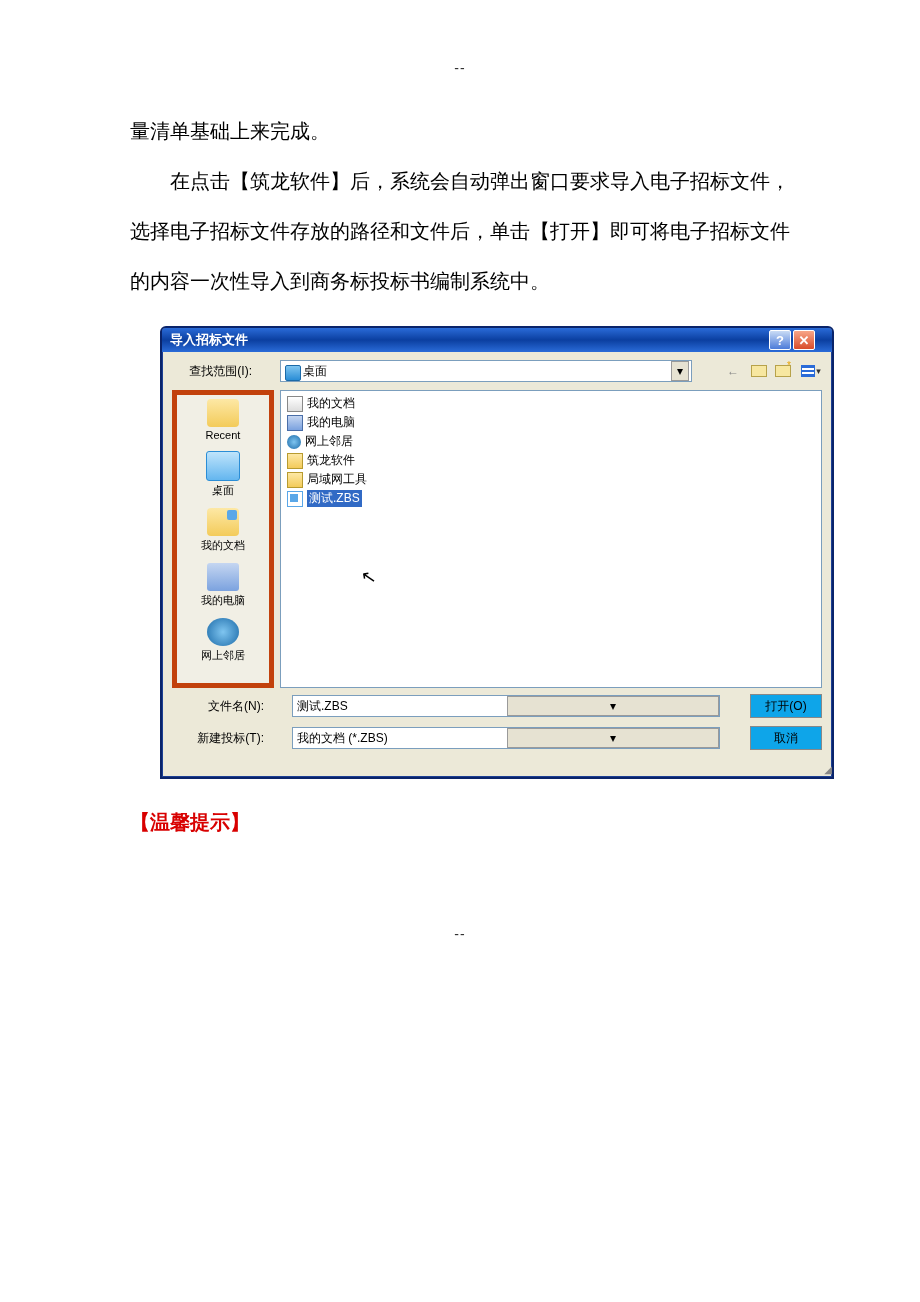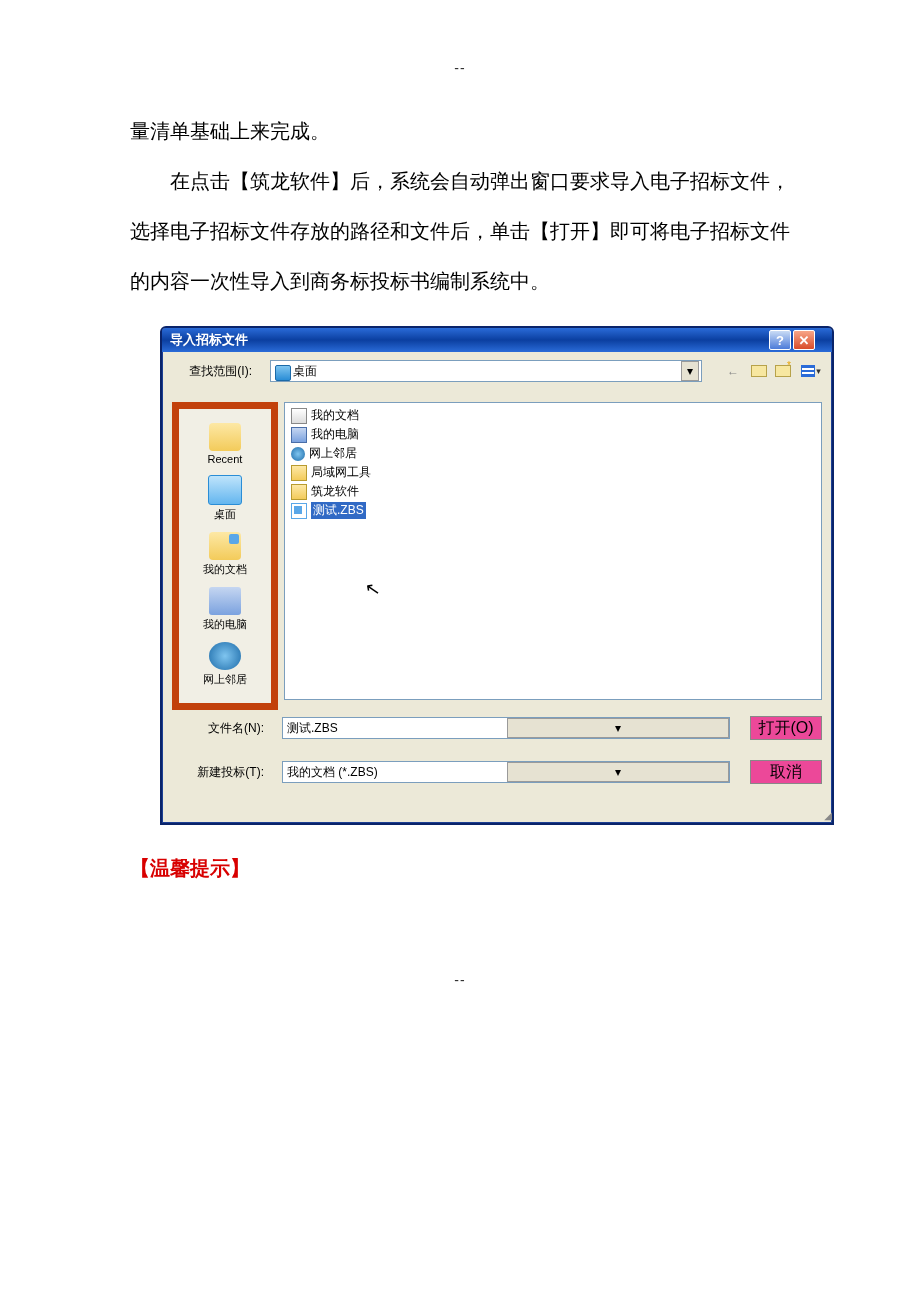--- a/index.html
+++ b/index.html
@@ -63,22 +63,22 @@
   }
   .titlebar .tbtn.close {
     background: linear-gradient(to bottom,#f7a688,#d94c2b);
   }
   .dlg-body {
     padding: 8px 10px 6px 10px;
   }
   .row {
     display: flex;
     align-items: center;
-    gap: 12px;
-    margin-bottom: 20px;
+    gap: 22px;
+    margin-bottom: 8px;
   }
   .lbl {
     width: 80px;
     text-align: right;
     padding-right: 6px;
     white-space: nowrap;
   }
   .lookin {
     flex: 1;
     display: flex;
@@ -114,22 +114,22 @@
   .ticon.view{display:flex;align-items:center;}
   .ticon.view::before{content:"";width:12px;height:10px;border:1px solid #2a6bd8;background:repeating-linear-gradient(#2a6bd8 0 2px,#fff 2px 4px);display:block;}
   .ticon.view::after{content:"▾";font-size:9px;margin-left:1px;color:#333;}
   .main-area {
     display:flex;
     gap:6px;
   }
   .places {
     width:92px;
     background:#f1efe5;
-    border:7px solid #c2410c;
-    padding:10px 0;
+    border:5px solid #c2410c;
+    padding:0 0;
   }
   .place {
     text-align:center;
     padding:4px 0 6px 0;
     font-size:11px;
     color:#000;
   }
   .place .picon {
     width:32px;height:28px;margin:0 auto 2px auto;display:block;
   }
@@ -169,22 +169,22 @@
     transform:rotate(-10deg);
   }
   .bottom-rows{margin-top:6px;}
   .input-combo{
     flex:1;display:flex;align-items:center;background:#fff;border:1px solid #7b9ebd;height:20px;padding-left:4px;
   }
   .input-combo span{flex:1;}
   .btn{
     width:70px;height:22px;
     border:1px solid #888;
-    background:#ec4899;
-    font-size:16px;
+    background:#0ea5e9;
+    font-size:12px;
     display:flex;align-items:center;justify-content:center;
     margin-left:8px;
   }
   .resize-grip{
     text-align:right;padding:0 2px 2px 0;color:#888;font-size:10px;letter-spacing:-2px;
   }
   .tip-heading{
     color:#d80000;
     font-weight:bold;
     font-size:20px;
@@ -256,25 +256,25 @@
           <div class="file-item">
             <span class="ficon computer"></span>
             <span class="fname">我的电脑</span>
           </div>
           <div class="file-item">
             <span class="ficon network"></span>
             <span class="fname">网上邻居</span>
           </div>
           <div class="file-item">
             <span class="ficon folder"></span>
+            <span class="fname">筑龙软件</span>
+          </div>
+          <div class="file-item">
+            <span class="ficon folder"></span>
             <span class="fname">局域网工具</span>
-          </div>
-          <div class="file-item">
-            <span class="ficon folder"></span>
-            <span class="fname">筑龙软件</span>
           </div>
           <div class="file-item selected">
             <span class="ficon zbs"></span>
             <span class="fname">测试.ZBS</span>
           </div>
           <span class="cursor">↖</span>
         </div>
       </div>
 
       <div class="bottom-rows">

